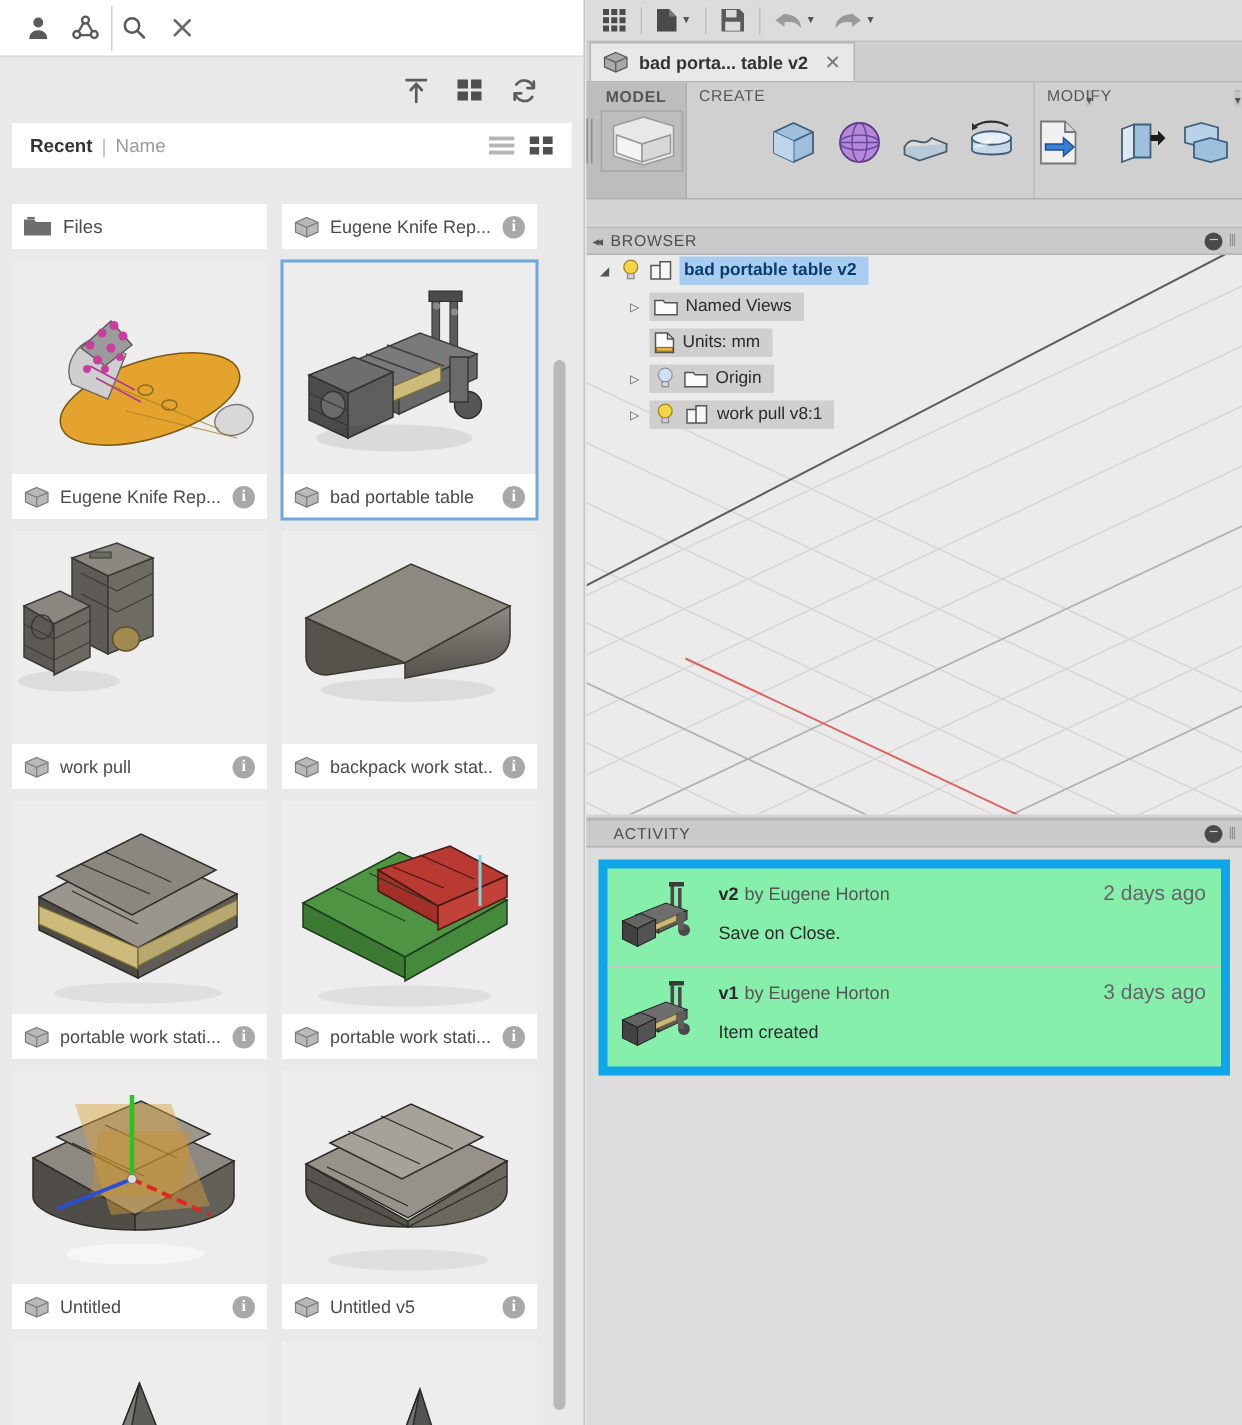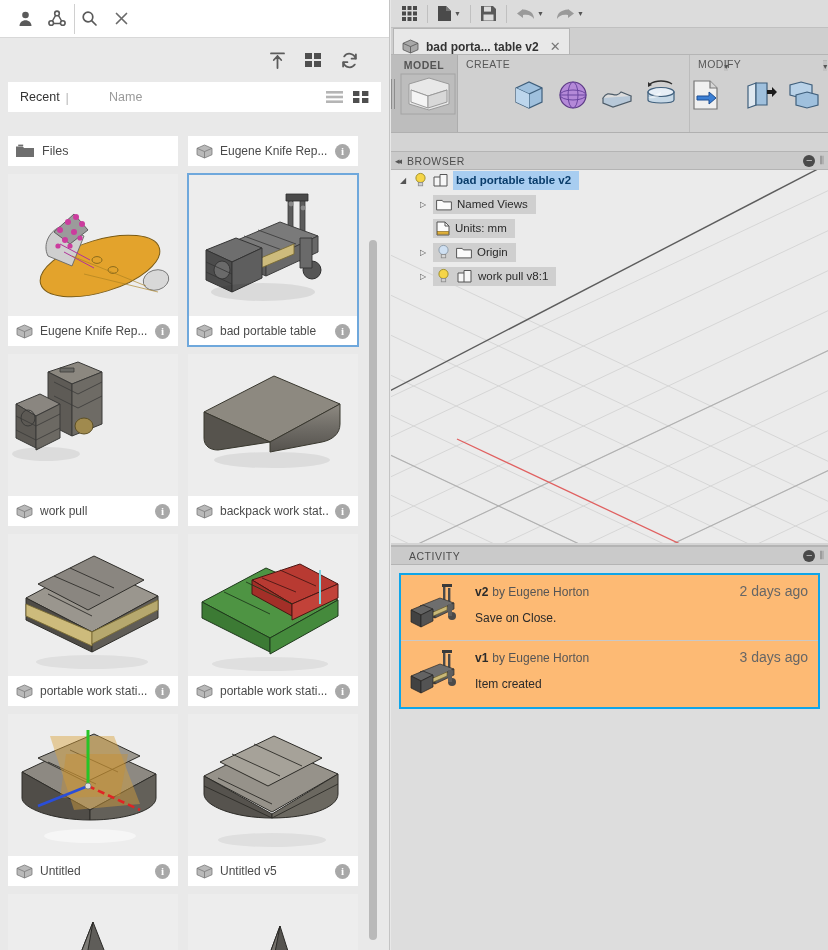--- a/index.html
+++ b/index.html
@@ -51,23 +51,23 @@
     display: flex; align-items: center; justify-content: center;
     color: #5c5c5c;
   }
   .tb-btn.active { position: relative; }
 
   .dp-sortbar {
     margin: 0 8px; height: 30px; background: #fff;
     display: flex; align-items: center; padding: 0 12px;
     position: relative;
   }
-  .sort-recent { font-size: 12.5px; font-weight: normal; color: #333; }
+  .sort-recent { font-size: 12.5px; font-weight: bold; color: #333; }
   .sort-div { color: #bbb; margin: 0 6px; font-size: 13px; }
-  .sort-name { font-size: 12.5px; color: #9a9a9a; margin-left: 34px; }
+  .sort-name { font-size: 12.5px; color: #9a9a9a; }
   .sort-right { margin-left: auto; display: flex; gap: 10px; align-items: center; }
 
   .grid-wrap {
     position: absolute; top: 136px; left: 0;
     width: 390px; height: 852px; overflow: hidden;
   }
   .grid {
     display: flex; flex-wrap: wrap;
     padding: 0 8px; gap: 8px 10px;
   }
@@ -134,21 +134,21 @@
   .mini-caret { font-size: 7px; color: #555; }
 
   .tabbar {
     height: 27px; background: #cfcfcf;
     display: flex; align-items: flex-end;
     border-bottom: 1px solid #b5b5b5;
   }
   .dtab {
     height: 26px; background: #e8e8e8;
     border: 1px solid #b5b5b5; border-bottom: none;
-    display: flex; align-items: flex-end; gap: 7px;
+    display: flex; align-items: center; gap: 7px;
     padding: 0 8px; margin-left: 2px;
   }
   .dtab-label { font-size: 12px; color: #333; font-weight: bold; }
   .dtab-x { font-size: 13px; color: #777; margin-left: 4px; }
 
   .ribbon {
     height: 78px; background: #d0d0d0;
     display: flex; border-bottom: 1px solid #b0b0b0;
   }
   .ws-switch {
@@ -228,22 +228,22 @@
     height: 22px; padding: 0 11px;
     display: flex; align-items: center;
     font-size: 11.5px; color: #3c3c3c;
     border: 1px solid transparent; border-bottom: none;
   }
   .act-tab.active {
     background: #ececec; border-color: #b0b0b0;
     position: relative; top: 1px;
   }
   .ver-list {
-    margin: 8px; background: #fdba74;
-    border: 2px solid #0ea5e9;
+    margin: 8px; background: #86efac;
+    border: 6px solid #0ea5e9;
   }
   .ver-row {
     display: flex; min-height: 66px;
     border-bottom: 1px solid #c8c8c8;
   }
   .ver-row:last-child { border-bottom: none; }
   .ver-thumb {
     width: 72px; flex-shrink: 0;
     display: flex; align-items: center; justify-content: center;
   }

